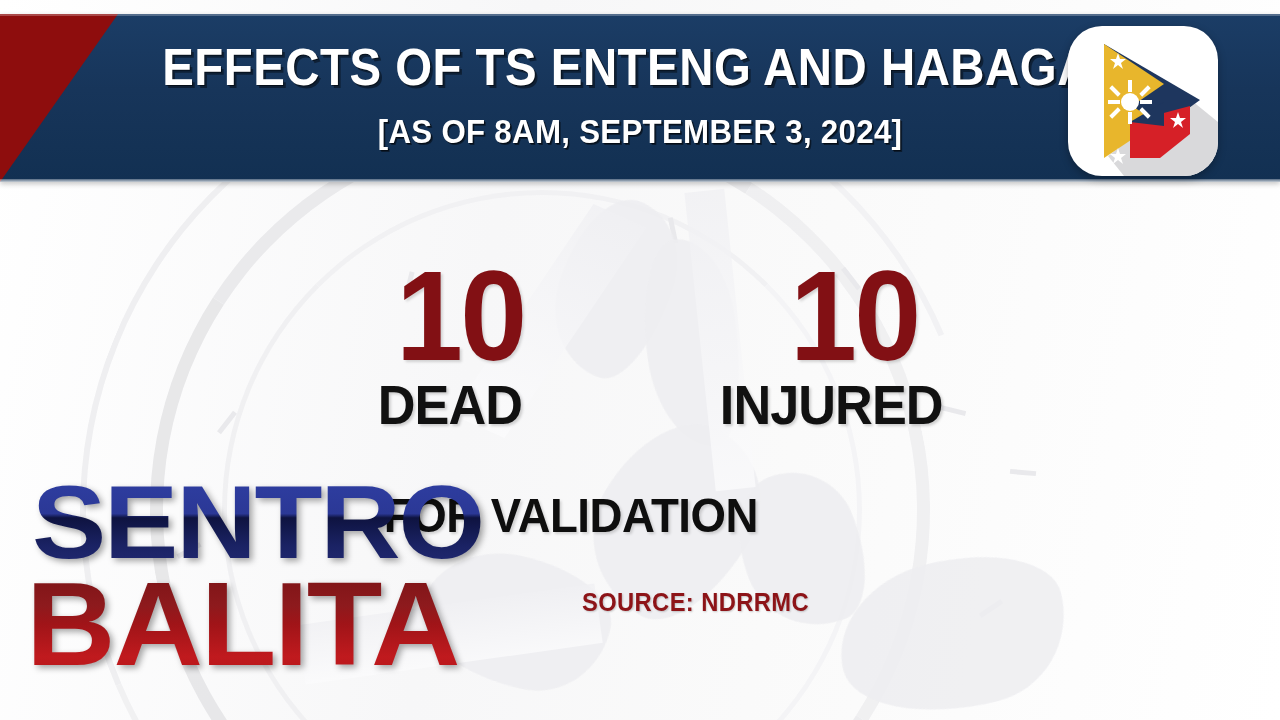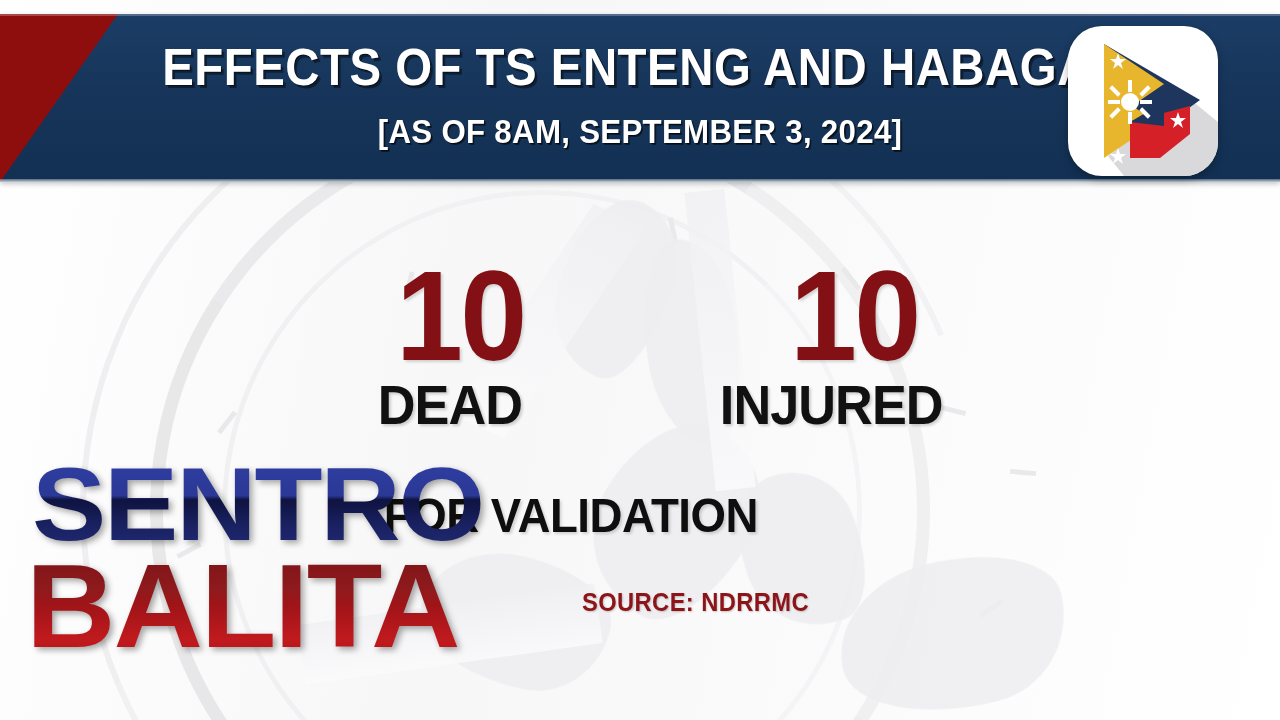--- a/index.html
+++ b/index.html
@@ -181,21 +181,21 @@
     color:#8d1418;
     letter-spacing:.4px;
     transform:scaleX(.95);
     text-shadow:1px 1px 2px rgba(0,0,0,.20);
     white-space:nowrap;
   }
 
   
   .sb-logo {
     position:absolute;
-    left:26px; top:452px;
+    left:26px; top:470px;
     width:560px; height:230px;text-align:right;
   }
   .sb-word {
     position:absolute;
     font-weight:bold;
     line-height:1;
     letter-spacing:-2px;
     -webkit-background-clip:text;
     background-clip:text;
     color:transparent;

